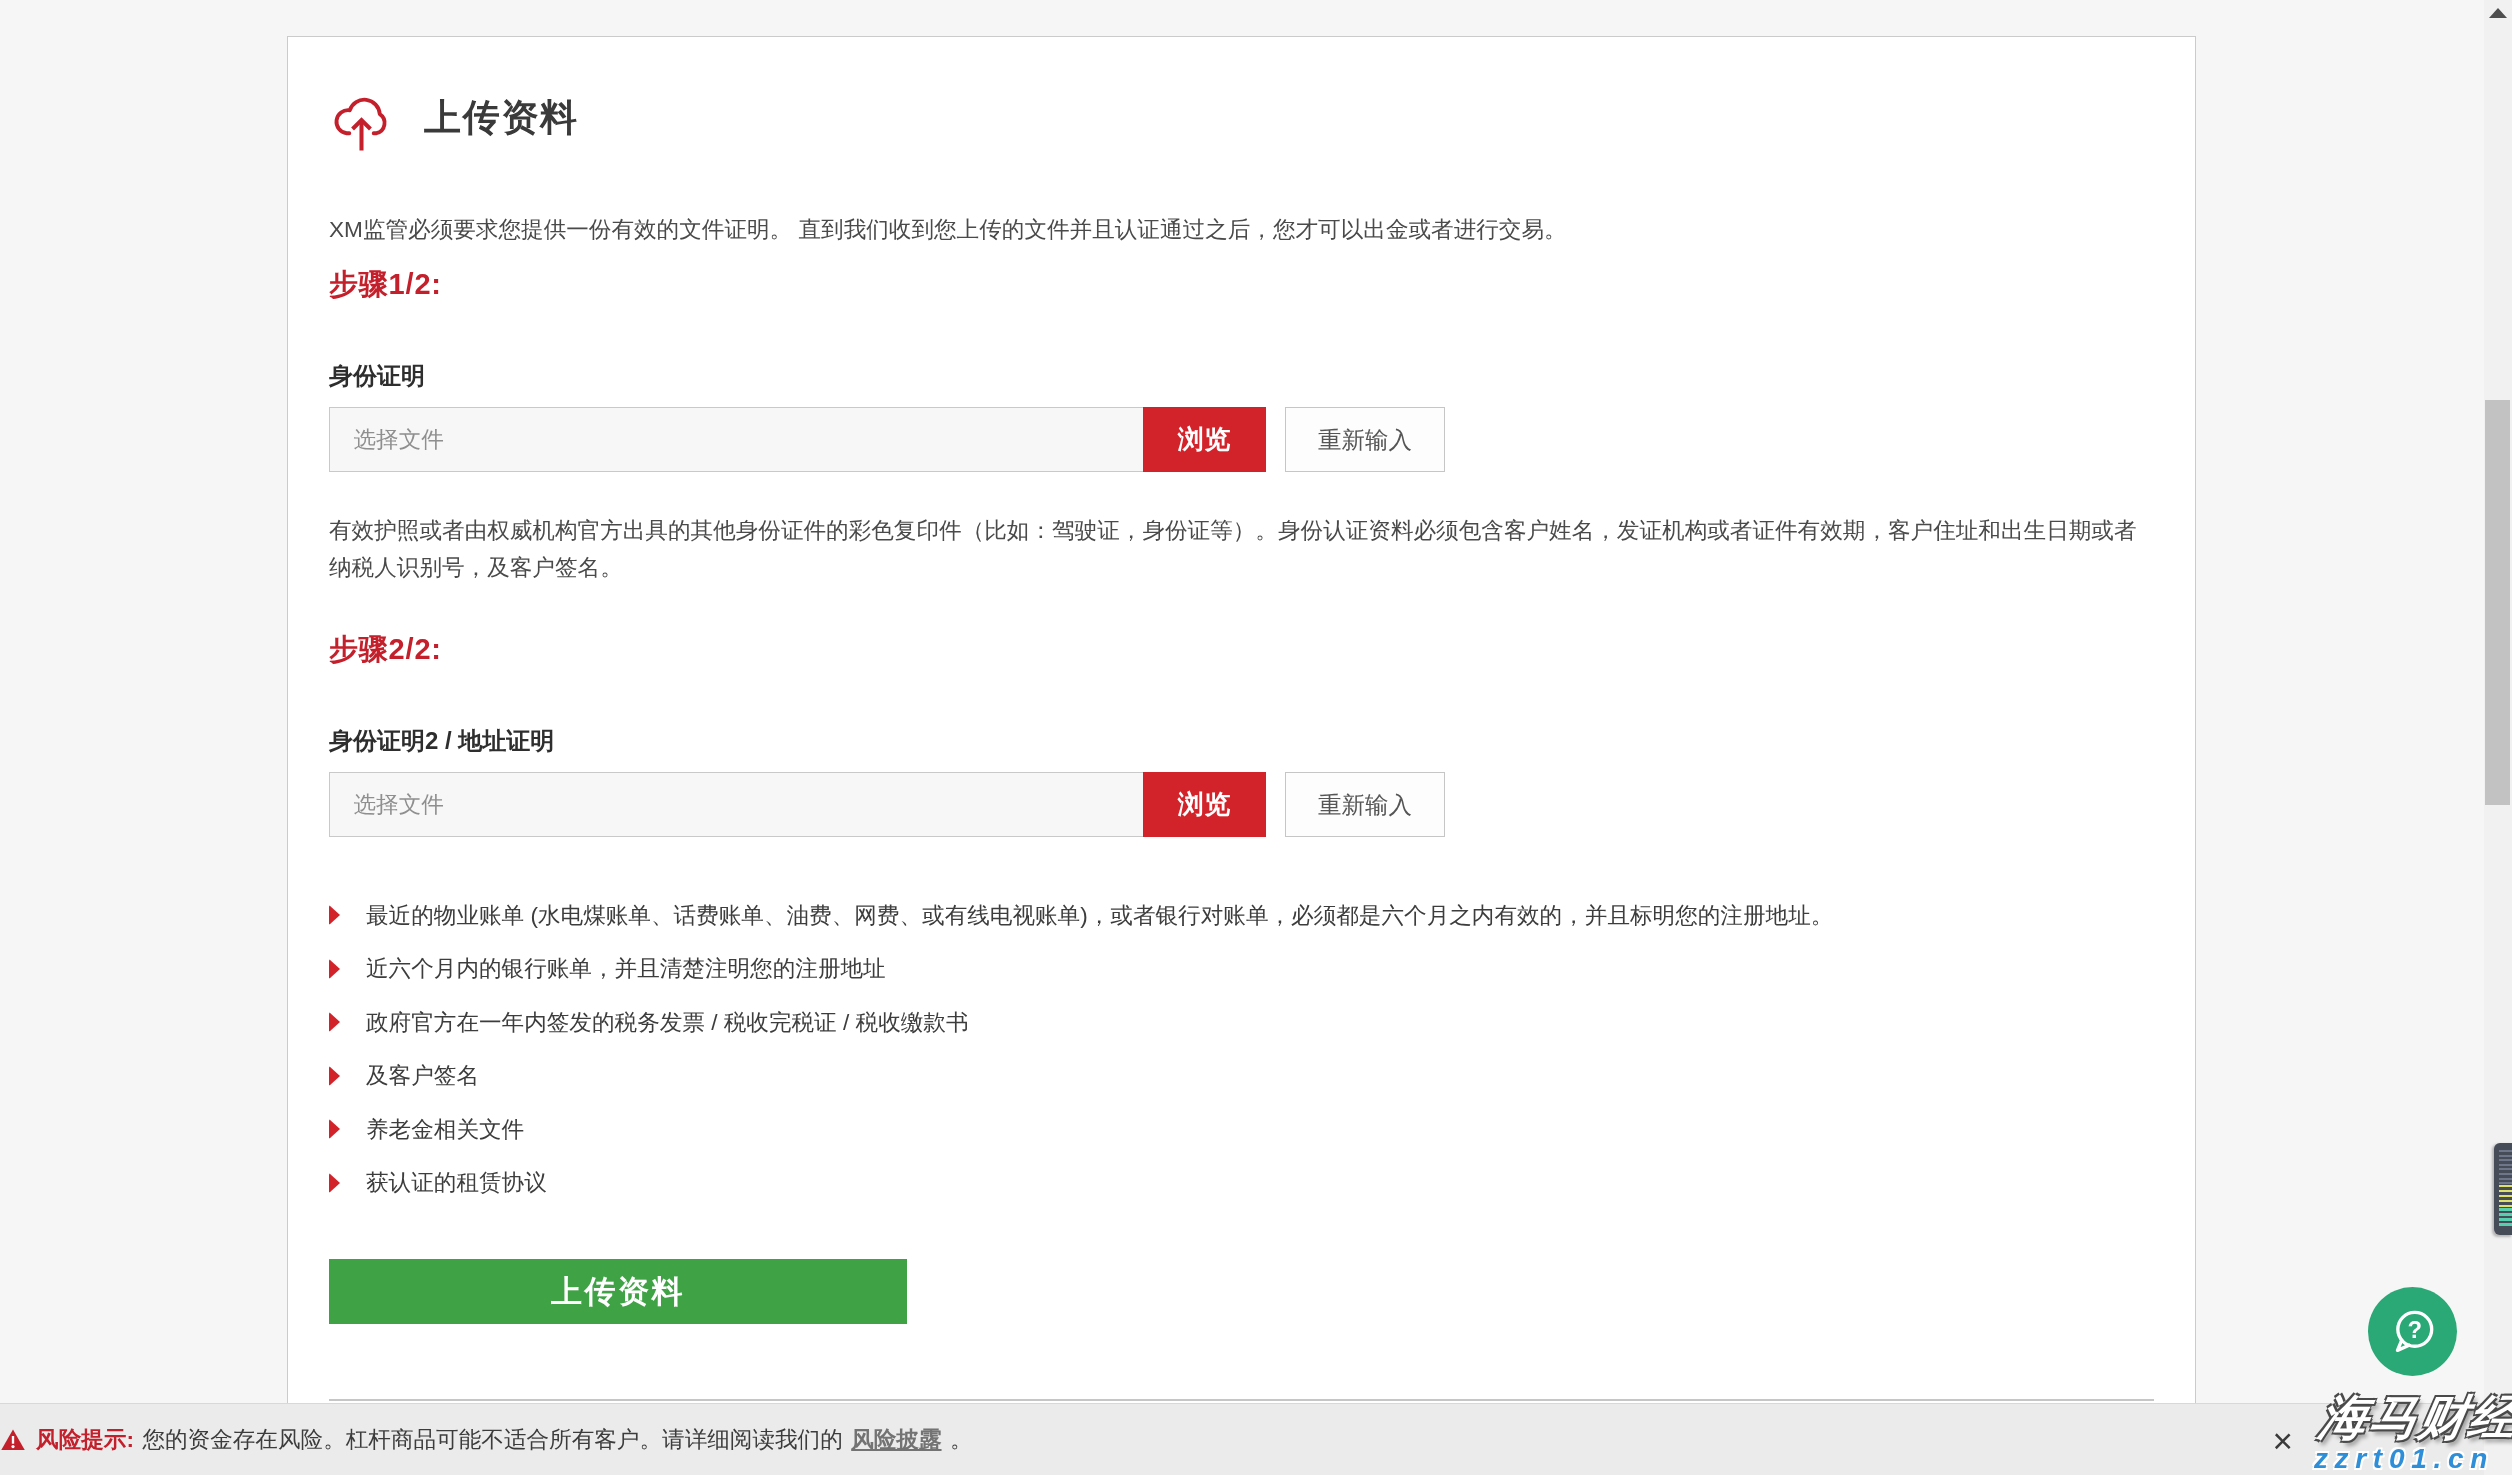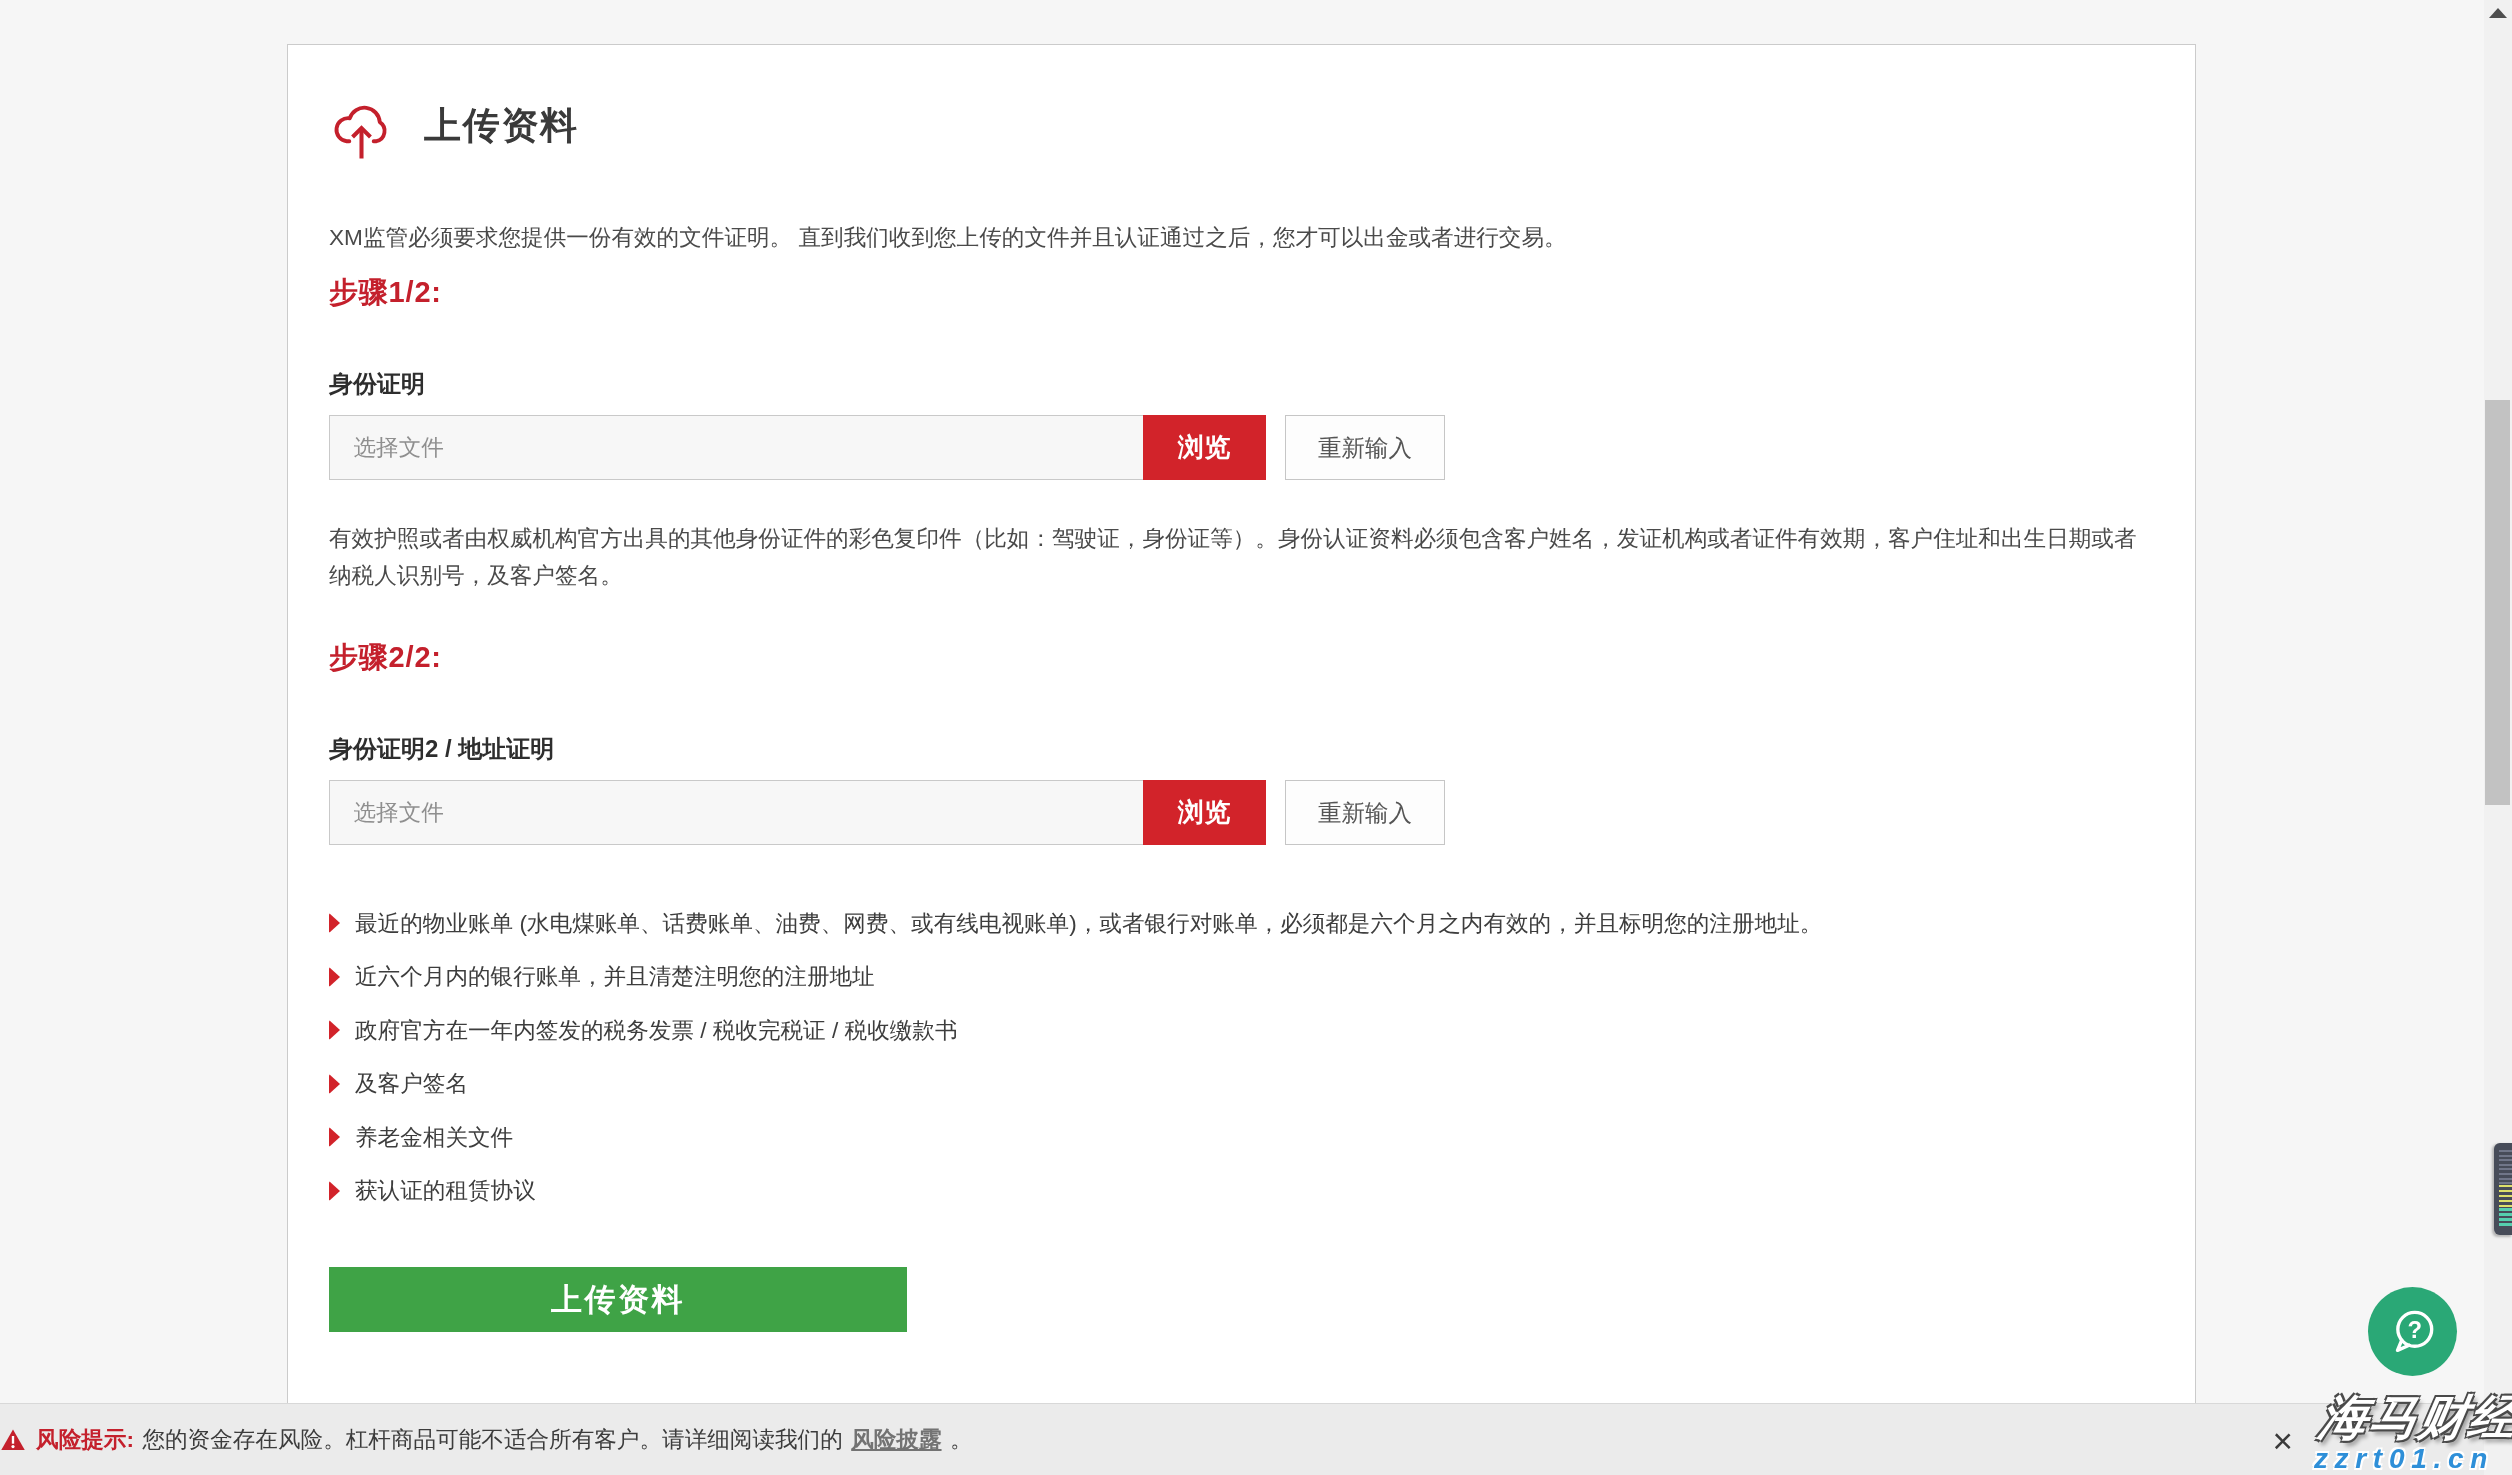--- a/index.html
+++ b/index.html
@@ -8,21 +8,21 @@
     position: relative;
     overflow: hidden;
     background: #f6f6f6;
     font-family: "Liberation Sans", "DejaVu Sans", sans-serif;
     color: #3d3d3d;
   }
 
   
   .card {
     position: absolute;
-    left: 287px; top: 44px;
+    left: 287px; top: 36px;
     width: 1909px; bottom: 72px;
     background: #ffffff;
     border: 0.8px solid #cbcbcb;
     border-bottom: none;
     z-index: 10;
   }
   .card-inner { padding: 44px 41px 0 41px; }
 
   .title-row { display: flex; align-items: center; gap: 30px; }
   .cloud-svg { width: 65px; height: 74px; display: block; }
@@ -59,21 +59,21 @@
     width: 160px; height: 65px;
     background: #fdfdfd; color: #555555;
     border: 0.8px solid #c6c6c6; font-size: 23.5px;
     cursor: pointer;
     font-family: "Liberation Sans", "DejaVu Sans", sans-serif;
   }
 
   .desc { margin-top: 40px; font-size: 22.6px; line-height: 37px; color: #4a4a4a; }
 
   .bullets { margin-top: 64px; list-style: none; }
-  .bullets li { display: flex; align-items: center; gap: 15px; margin-bottom: 25px; height: 28.5px; }
+  .bullets li { display: flex; align-items: center; gap: 26px; margin-bottom: 25px; height: 28.5px; }
   .tri {
     width: 0; height: 0; flex: 0 0 auto;
     border-left: 11.7px solid #d2232a;
     border-top: 10px solid transparent;
     border-bottom: 10px solid transparent;
     border-radius: 1.7px;
   }
   .bullet-text { font-size: 22.6px; color: #3d3d3d; }
 
   .submit {

